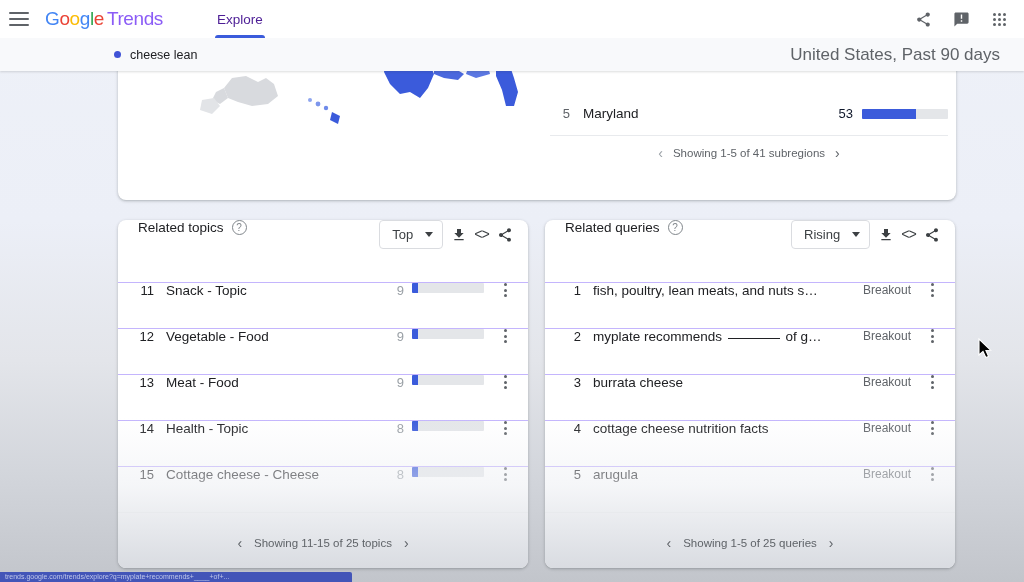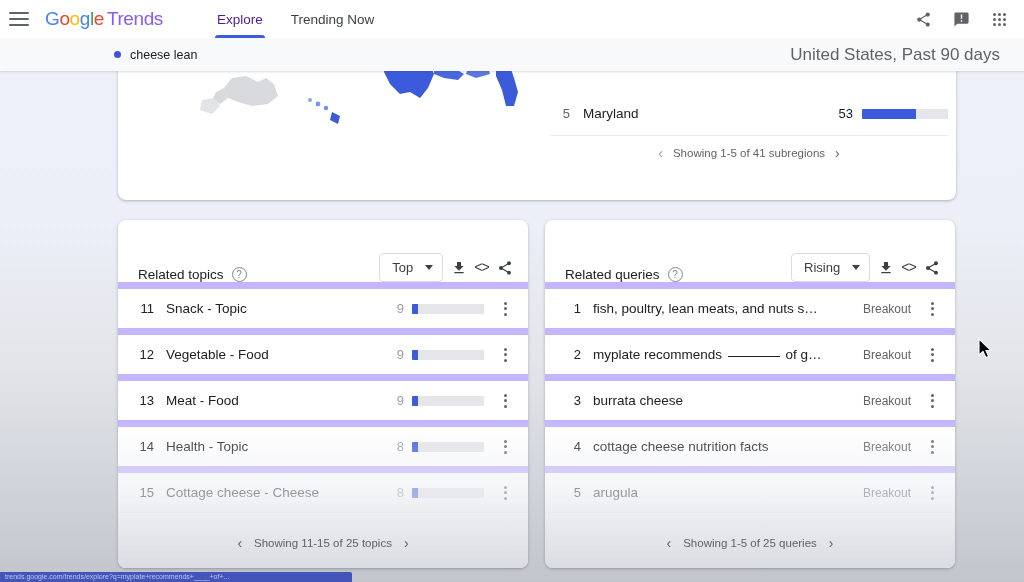--- a/index.html
+++ b/index.html
@@ -69,38 +69,38 @@
 
   
   .panel{width:410px;height:348px;top:220px;overflow:hidden;}
   .panel.left{left:118px;}
   .panel.right{left:545px;}
   
   .panel::after{content:"";position:absolute;left:0;right:0;bottom:0;height:150px;
     background:linear-gradient(180deg,rgba(255,255,255,0) 0%,rgba(237,239,243,.55) 45%,rgba(214,217,223,.93) 100%);
     pointer-events:none;}
 
-  .phead{display:flex;align-items:flex-end;height:62px;padding:0 14px 0 20px;}
+  .phead{display:flex;align-items:flex-start;height:62px;padding:0 14px 0 20px;}
   .ptitle{font-size:13.5px;color:#202124;}
   .qmark{width:15px;height:15px;border:1.3px solid #80868b;border-radius:50%;
     margin-left:8px;display:flex;align-items:center;justify-content:center;
     font-size:10px;color:#80868b;cursor:pointer;line-height:1;}
   .phead-actions{margin-left:auto;display:flex;align-items:center;gap:6px;}
   .select{display:flex;align-items:center;gap:12px;height:29px;padding:0 9px 0 12px;
     border:1px solid #dadce0;border-radius:4px;cursor:pointer;background:#fff;}
   .select .sv{font-size:13px;color:#3c4043;}
   .caret{width:0;height:0;border-left:4px solid transparent;border-right:4px solid transparent;
     border-top:5px solid #3c4043;}
   .aicon{width:19px;height:19px;display:flex;align-items:center;justify-content:center;cursor:pointer;}
   .aicon svg{fill:#3c4043;}
   .embed{font-size:14px;color:#3c4043;font-family:"Liberation Mono",monospace;
     letter-spacing:-1px;cursor:pointer;}
 
-  .row{display:flex;align-items:center;height:46px;padding:0 14px 0 20px;
-    border-top:7px solid #c4b5fd;}
+  .row{display:flex;align-items:flex-start;height:46px;padding:0 14px 0 20px;
+    border-top:1px solid #c4b5fd;}
   .row .rank{font-size:13px;color:#202124;width:16px;text-align:right;}
   .row .name{font-size:13.5px;color:#202124;margin-left:12px;white-space:nowrap;
     overflow:hidden;text-overflow:ellipsis;max-width:232px;}
   .row .score{margin-left:auto;font-size:13px;color:#9aa0a6;}
   .row .bar{width:72px;height:10px;background:#e4e6e9;border-radius:1px;
     margin-left:8px;overflow:hidden;}
   .row .bar i{display:block;height:100%;background:#3b5bdb;}
   .row .brk{margin-left:auto;font-size:12px;color:#5f6368;}
   .kebab{width:18px;display:flex;flex-direction:column;align-items:center;gap:2.5px;
     margin-left:12px;cursor:pointer;}
@@ -134,21 +134,20 @@
     <span class="g1">G</span>
       <span class="o1">o</span>
       <span class="o2">o</span>
       <span class="g2">g</span>
       <span class="l1">l</span>
       <span class="e1">e</span>
     <span class="trends">Trends</span>
   </div>
   <div class="navlinks">
     <div class="navlink active">Explore</div>
-    <div class="navlink">Trending Now</div>
   </div>
   <div class="navright">
     <div class="navicon">
       <svg width="17" height="17" viewBox="0 0 24 24">
           <path d="M18 16.08c-.76 0-1.44.3-1.96.77L8.91 12.7c.05-.23.09-.46.09-.7s-.04-.47-.09-.7l7.05-4.11c.54.5 1.25.81 2.04.81 1.66 0 3-1.34 3-3s-1.34-3-3-3-3 1.34-3 3c0 .24.04.47.09.7L8.04 9.81C7.5 9.31 6.79 9 6 9c-1.66 0-3 1.34-3 3s1.34 3 3 3c.79 0 1.5-.31 2.04-.81l7.12 4.16c-.05.21-.08.43-.08.65 0 1.61 1.31 2.92 2.92 2.92s2.92-1.31 2.92-2.92-1.31-2.92-2.92-2.92z"></path>
         </svg>
     </div>
     <div class="navicon">
       <svg width="17" height="17" viewBox="0 0 24 24">
           <path d="M20 2H4c-1.1 0-1.99.9-1.99 2L2 22l4-4h14c1.1 0 2-.9 2-2V4c0-1.1-.9-2-2-2zm-7 9h-2V5h2v6zm0 4h-2v-2h2v2z"></path>

